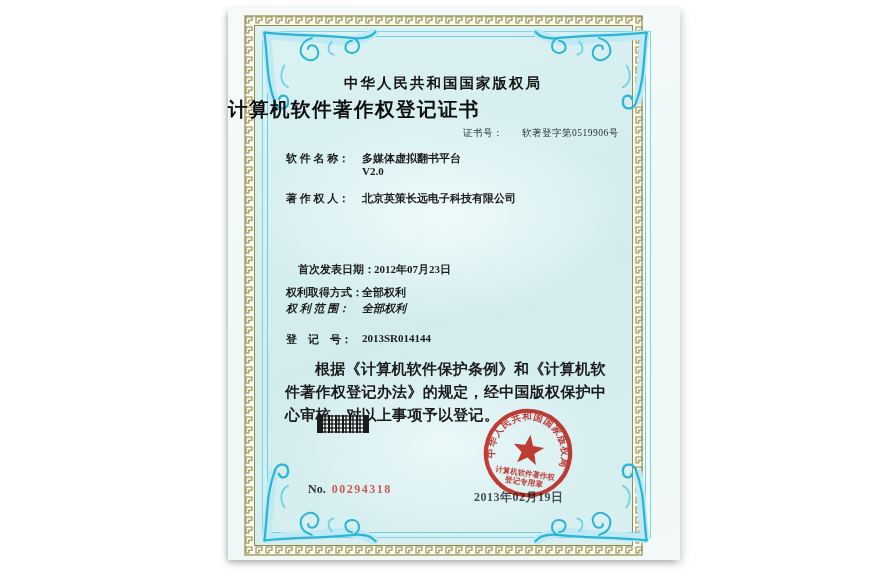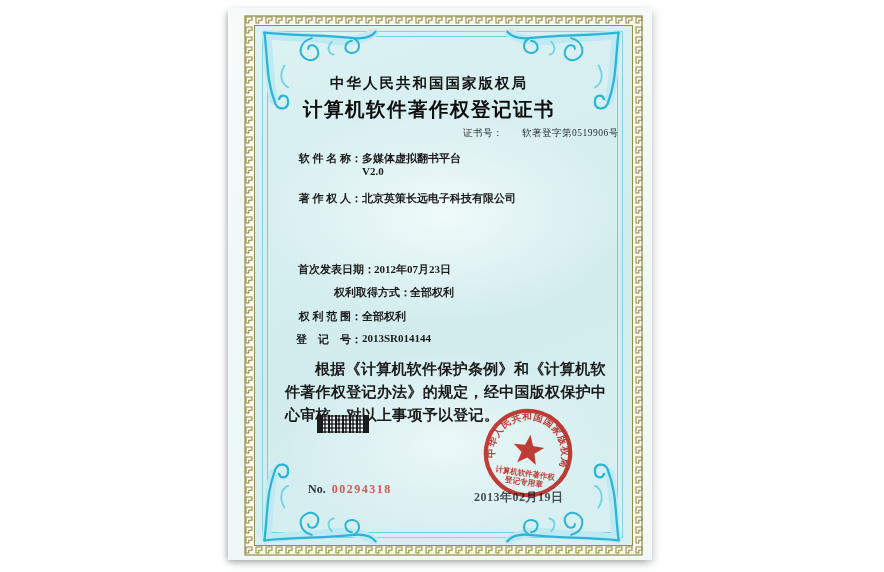--- a/index.html
+++ b/index.html
@@ -4,20 +4,21 @@
 <style>
   html,body{margin:0;padding:0;}
   body{
     width:884px;height:572px;background:#ffffff;overflow:hidden;position:relative;
     font-family:"Liberation Serif","DejaVu Serif",serif;
   }
   .paper{
     position:absolute;left:228px;top:8px;width:424px;height:552px;
     background:linear-gradient(160deg,#f6fbfa,#eef8f7 60%,#f2f9f8);
     box-shadow:-3px 3px 6px -2px rgba(90,100,100,.45), 2px 3px 8px rgba(120,130,130,.35);
+    padding-left:28px;
   }
   .bg-inside{
     position:absolute;left:16px;top:7px;width:399px;height:541px;
     background-image:
       radial-gradient(260px 150px at 200px 200px, rgba(246,253,253,.8), rgba(246,253,253,0) 72%),
       radial-gradient(220px 130px at 200px 430px, rgba(246,253,253,.65), rgba(246,253,253,0) 72%),
       linear-gradient(160deg,#dcf2f3,#d2ecee 55%,#d9f0f1);
   }
   svg.frame{position:absolute;left:16px;top:7px;}
   .inner-line{
@@ -27,33 +28,33 @@
   .flourish{position:absolute;width:122px;height:82px;}
   .fl-tl{left:31px;top:21px;}
   .fl-tr{right:28px;top:21px;transform:scaleX(-1);}
   .fl-bl{left:31px;bottom:16px;transform:scaleY(-1);}
   .fl-br{right:28px;bottom:16px;transform:scale(-1,-1);}
   .h-authority{
     position:absolute;top:66px;left:0;right:22px;text-align:center;
     font-size:14.5px;font-weight:bold;letter-spacing:2px;color:#141414;
   }
   .h-title{
-    position:absolute;top:88px;left:0;right:22px;text-align:center;
+    position:absolute;top:88px;left:0;right:22px;
     font-size:19.5px;font-weight:bold;letter-spacing:1.5px;color:#0e0e0e;
   }
   .cert-no{position:absolute;left:235px;top:119px;font-size:9.5px;color:#2a2f33;letter-spacing:.5px;}
   .cert-no .cv{margin-left:19px;}
   .row{position:absolute;left:58px;display:flex;font-size:11px;color:#1b1b1b;}
-  .row .lbl{width:76px;font-weight:bold;white-space:pre;flex:none;text-align:right;}
+  .row .lbl{width:76px;font-weight:bold;white-space:pre;flex:none;}
   .row .val{font-weight:bold;white-space:pre;}
   .val2{position:absolute;left:134px;font-size:11px;font-weight:bold;color:#1b1b1b;}
   .r-name{top:143px;} .v-name2{top:157px;}
   .r-owner{top:183px;}
-  .r-dev{top:230px;} .r-pub{top:254px;margin-left:12px;} .r-method{top:277px;margin-left:48px;}
-  .r-scope{top:301px;} .r-reg{top:324px;}
+  .r-dev{top:230px;} .r-pub{top:254px;margin-left:12px;} .r-method{top:277px;}
+  .r-scope{top:293px;font-style:italic;} .r-reg{top:324px;}
   .statement{
     position:absolute;left:57px;top:350px;width:326px;
     font-size:15px;line-height:23px;text-indent:2em;letter-spacing:.3px;
     color:#1b1b1b;font-weight:bold;margin:0;
   }
   .barcode{
     position:absolute;left:89px;top:407px;width:43px;height:18px;
     border-left:4px solid #1c1c1c;border-right:5px solid #1c1c1c;
     background-image:
       repeating-linear-gradient(90deg, rgba(18,18,18,.95) 0 2px, rgba(250,250,250,.25) 2px 3px, rgba(40,40,40,.7) 3px 5px, rgba(240,245,245,.35) 5px 7px),

